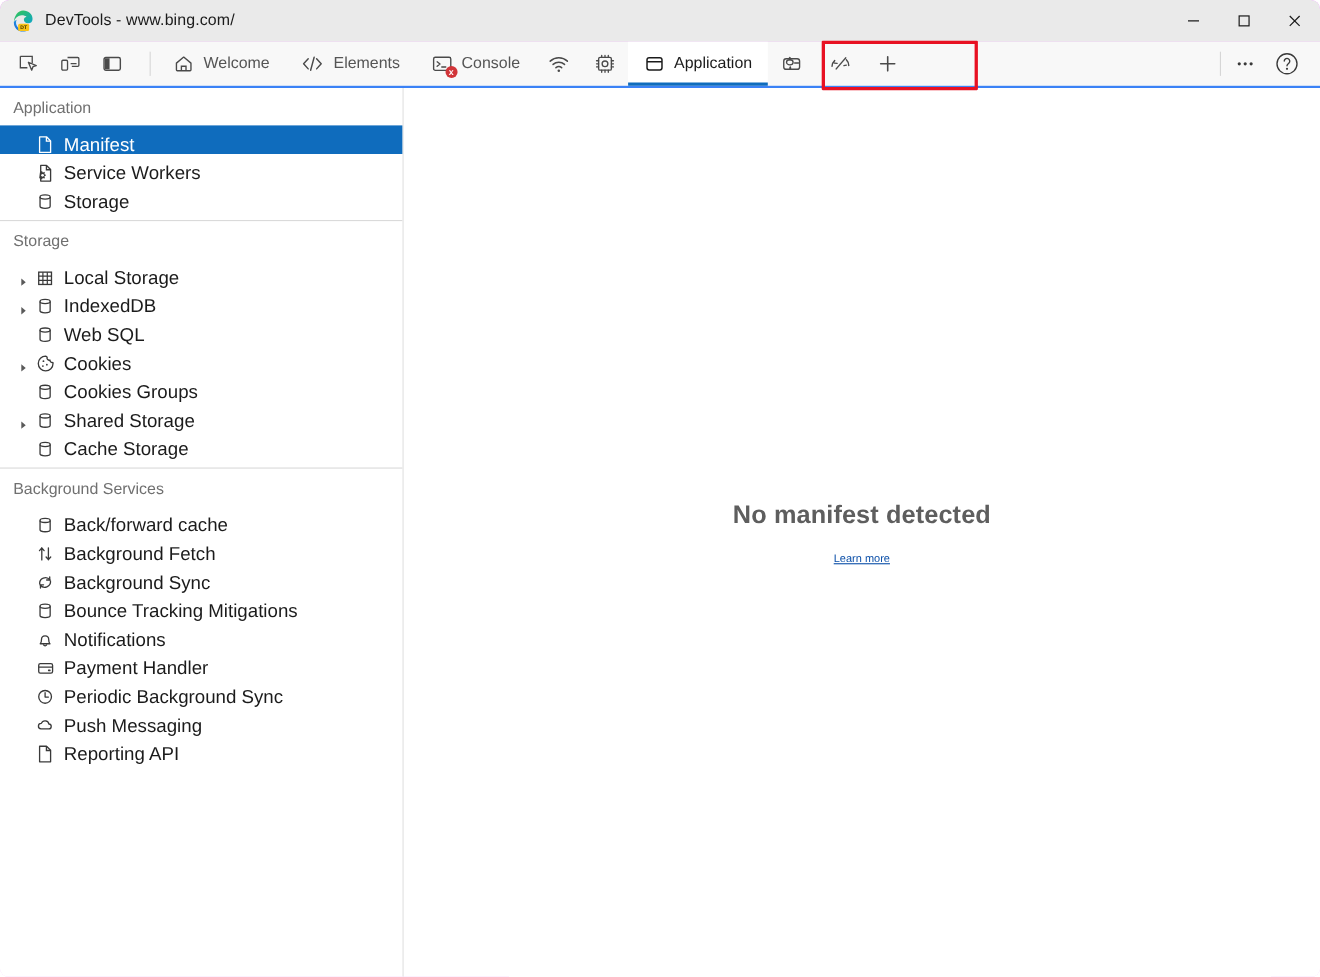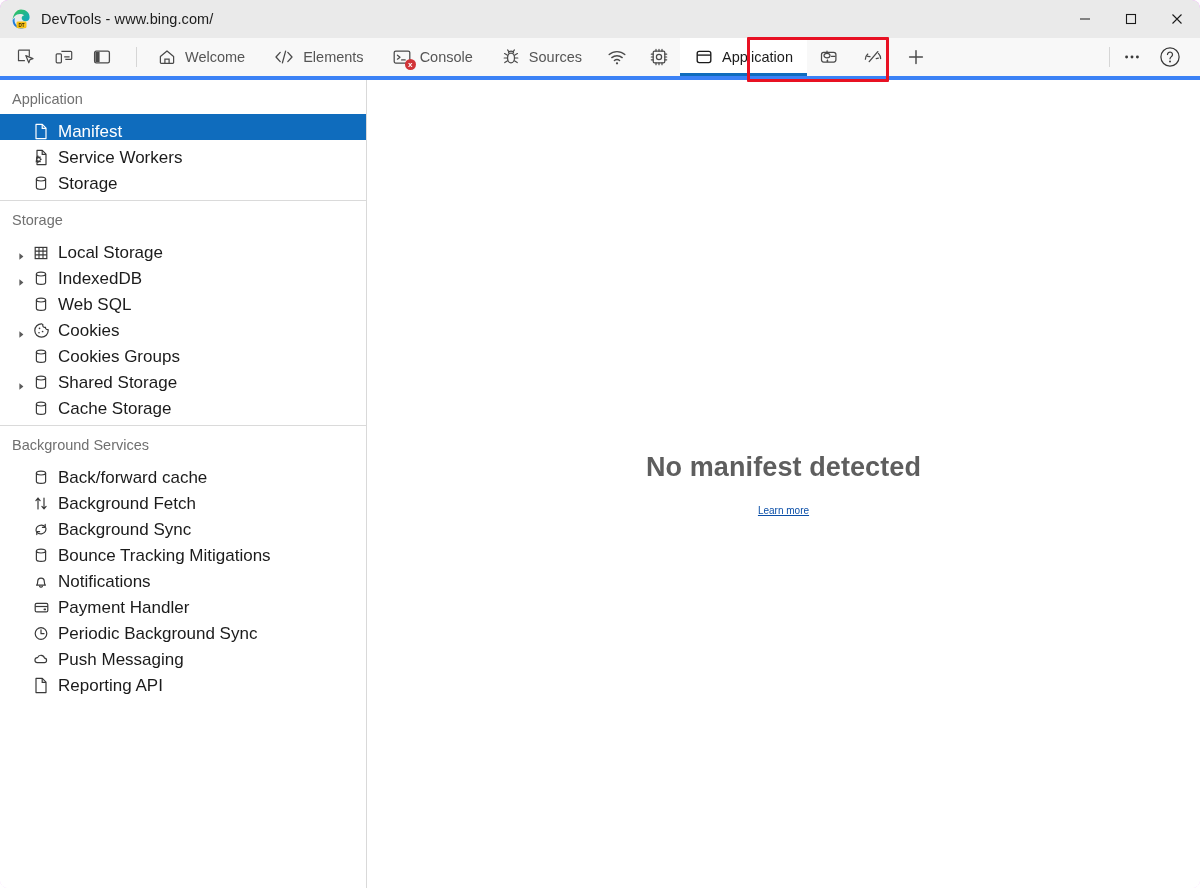--- a/index.html
+++ b/index.html
@@ -47,21 +47,21 @@
     flex: 0 0 auto;
   }
 
   
   .tabstrip {
     height: 42px;
     flex: 0 0 42px;
     background: #f8f8f8;
     display: flex;
     align-items: stretch;
-    border-bottom: 4px solid #3b82f6;
+    border-bottom: 2px solid #3b82f6;
     position: relative;
   }
   .tool-icons {
     display: flex; align-items: center;
     padding: 0 6px 0 10px;
     flex: 0 0 auto;
   }
   .tool-btn {
     width: 32px; height: 30px;
     display: flex; align-items: center; justify-content: center;
@@ -145,21 +145,21 @@
   .panel {
     flex: 1 1 auto;
     background: #ffffff;
     display: flex;
     align-items: center;
     justify-content: center;
     flex-direction: column;
     min-width: 0;
   }
   .empty-title {
-    font-size: 27px;
+    font-size: 23px;
     font-weight: bold;
     color: #5e5e5e;
     letter-spacing: .1px;
   }
   .empty-link {
     margin-top: 22px;
     font-size: 10px;
     color: #0b4fa8;
     text-decoration: underline;
   }
@@ -295,30 +295,20 @@
           <svg width="20" height="20" viewBox="0 0 20 20">
             <rect x="2.2" y="4" width="15.6" height="12" rx="1.6" stroke="#4a4a4a" stroke-width="1.25" fill="none"></rect>
             <path d="M5.4 8.2l2.6 2-2.6 2" stroke="#4a4a4a" stroke-width="1.25" fill="none" stroke-linecap="round" stroke-linejoin="round"></path>
             <path d="M9.6 12.9h3.6" stroke="#4a4a4a" stroke-width="1.25" stroke-linecap="round"></path>
           </svg>
           <span class="err-badge">x</span>
         </span>
         <span class="tab-label">Console</span>
       </div>
 
-      <div class="tab">
-        <span>
-          <svg width="20" height="20" viewBox="0 0 20 20">
-            <ellipse cx="10" cy="11" rx="3.5" ry="4.8" stroke="#4a4a4a" stroke-width="1.25" fill="none"></ellipse>
-            <path d="M7.4 6.6a2.6 2.6 0 015.2 0" stroke="#4a4a4a" stroke-width="1.25" fill="none"></path>
-            <path d="M6.5 8.3L3.6 6.6M13.5 8.3l2.9-1.7M6.5 11H3.2M13.5 11h3.3M6.6 13.8l-2.8 1.8M13.4 13.8l2.8 1.8M7.8 4.6L6.6 2.9M12.2 4.6l1.2-1.7" stroke="#4a4a4a" stroke-width="1.2" stroke-linecap="round"></path>
-          </svg>
-        </span>
-        <span class="tab-label">Sources</span>
-      </div>
 
       <div class="tab icon-only">
         <span>
           <svg width="22" height="20" viewBox="0 0 22 20">
             <path d="M3.2 7.6a11.6 11.6 0 0115.6 0" stroke="#4a4a4a" stroke-width="1.4" fill="none" stroke-linecap="round"></path>
             <path d="M5.8 10.6a8 8 0 0110.4 0" stroke="#4a4a4a" stroke-width="1.4" fill="none" stroke-linecap="round"></path>
             <path d="M8.4 13.5a4.2 4.2 0 015.2 0" stroke="#4a4a4a" stroke-width="1.4" fill="none" stroke-linecap="round"></path>
             <circle cx="11" cy="16.3" r="1.15" fill="#4a4a4a"></circle>
           </svg>
         </span>

